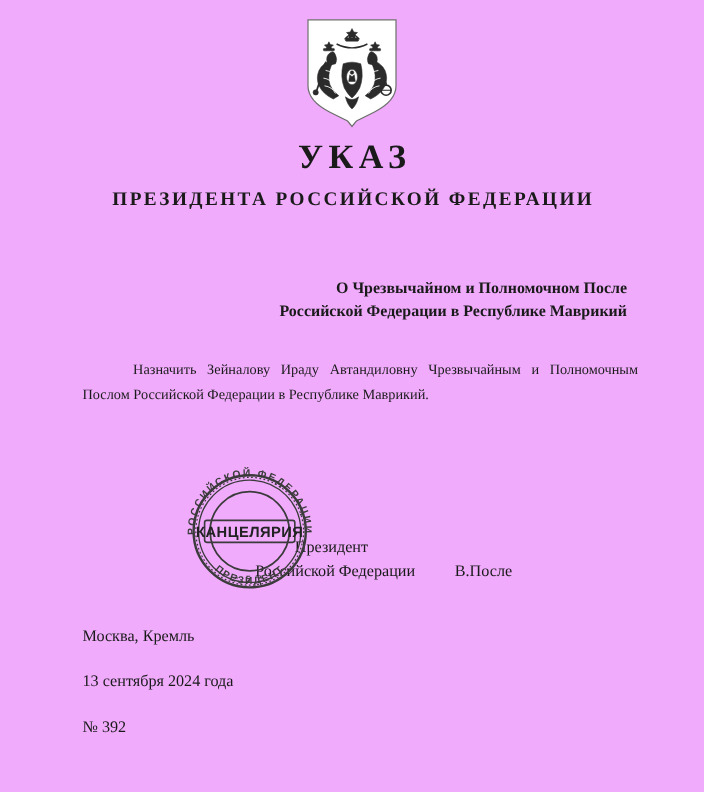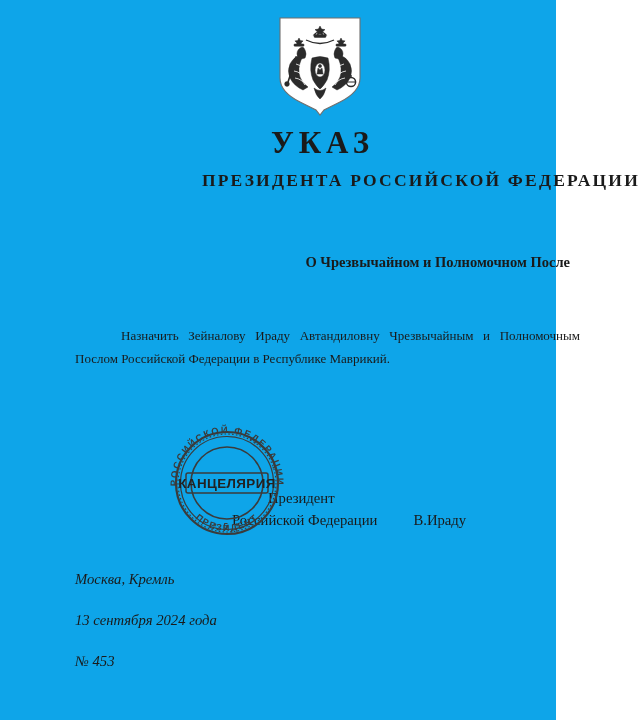--- a/index.html
+++ b/index.html
@@ -11,23 +11,23 @@
     height: 720px;
     background: #ffffff;
     font-family: "Liberation Serif", "DejaVu Serif", serif;
     color: #1a1a1a;
     overflow: hidden;
     position: relative;
   }
 
   .page {
     position: relative;
-    width: 556px;
+    width: 640px;
     height: 720px;
-    background: #0ea5e9;
+    background: #f0abfc;
   }
 
   
   .emblem-wrap {
     position: absolute;
     left: 0;
     top: 14px;
     width: 640px;
     display: flex;
     justify-content: center;
@@ -49,21 +49,21 @@
     font-weight: 700;
     letter-spacing: 5px;
     line-height: 1;
     text-indent: 5px;
   }
   .doc-subtitle {
     position: absolute;
     left: 0;
     top: 172px;
     width: 640px;
-    text-align: right;
+    text-align: center;
     font-size: 17.5px;
     font-weight: 700;
     letter-spacing: 2.2px;
     line-height: 1;
     text-indent: 2.2px;
   }
 
   
   .doc-topic {
     position: absolute;
@@ -126,21 +126,20 @@
   .seal svg { display: block; }
 
   
   .doc-footer {
     position: absolute;
     left: 75px;
     top: 548px;
     font-size: 14.7px;
     line-height: 20.5px;
     white-space: pre-line;
-    font-style: italic;
   }
   .footer-line { display: block; }
 </style>
 </head>
 <body>
 
 <div class="page">
 
   <div class="emblem-wrap">
     <svg class="emblem" viewBox="0 0 92 104" aria-hidden="true">
@@ -199,29 +198,30 @@
       </g>
     </svg>
   </div>
 
   <div class="doc-title">УКАЗ</div>
 
   <div class="doc-subtitle">ПРЕЗИДЕНТА РОССИЙСКОЙ ФЕДЕРАЦИИ</div>
 
   <div class="doc-topic">
     <span>О Чрезвычайном и Полномочном После</span><br>
+    <span>Российской Федерации в Республике Маврикий</span>
   </div>
 
   <div class="doc-body">Назначить Зейналову Ираду Автандиловну Чрезвычайным и Полномочным Послом Российской Федерации в Республике Маврикий.</div>
 
   <div class="sign-block">
     <div class="sign-role-line1">Президент</div>
     <div class="sign-role-line2">
       <span class="role">Российской Федерации</span>
-      <span class="name">В.Ираду</span>
+      <span class="name">В.После</span>
     </div>
   </div>
 
   <div class="seal">
     <svg viewBox="0 0 128 114" aria-hidden="true">
       <defs>
         <path id="arcTop" d="M 14 60 A 50 50 0 0 1 114 60"></path>
         <path id="arcBottom" d="M 18 62 A 46 46 0 0 0 110 62"></path>
       </defs>
       <g fill="none" stroke="#3b3b3b">
@@ -244,16 +244,16 @@
       <rect x="23" y="50" width="82" height="20" rx="2" fill="none" stroke="#3b3b3b" stroke-width="1.5"></rect>
       <text x="64" y="65" text-anchor="middle" font-family="'Liberation Sans', sans-serif" font-size="13.4" font-weight="700" fill="#222222" letter-spacing="0.4">КАНЦЕЛЯРИЯ</text>
 
       <text x="64" y="106" text-anchor="middle" font-family="'Liberation Sans', sans-serif" font-size="8.2" font-weight="700" fill="#3b3b3b" letter-spacing="2.4">* 5 *</text>
     </svg>
   </div>
 
   <div class="doc-footer">
     <span class="footer-line">Москва, Кремль</span>
     <span class="footer-line">13 сентября 2024 года</span>
-    <span class="footer-line">№ 453</span>
+    <span class="footer-line">№ 392</span>
   </div>
 
 </div>
 
 </body></html>

